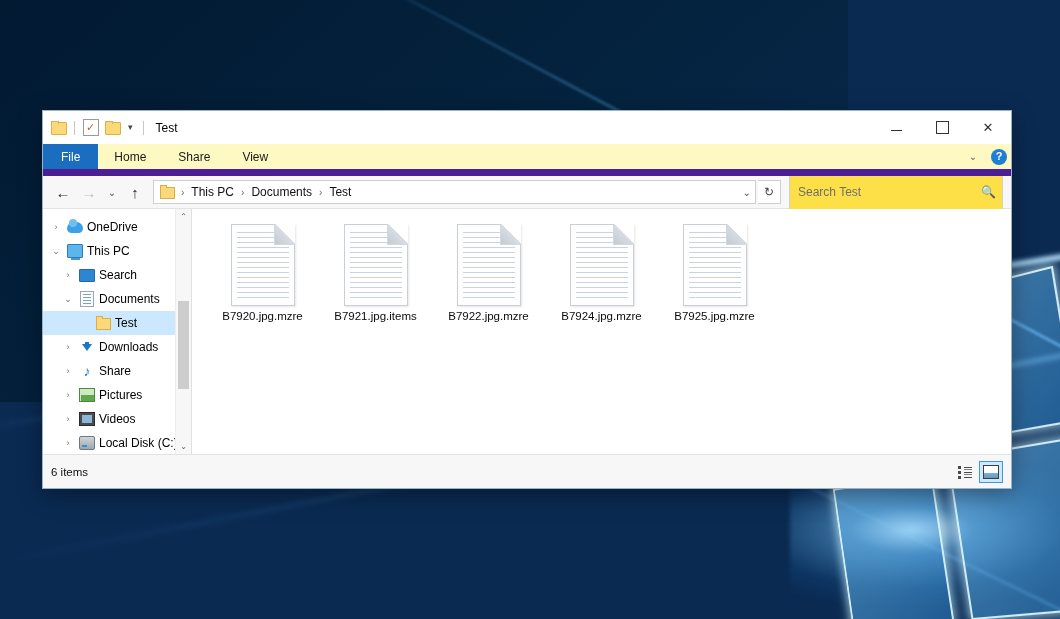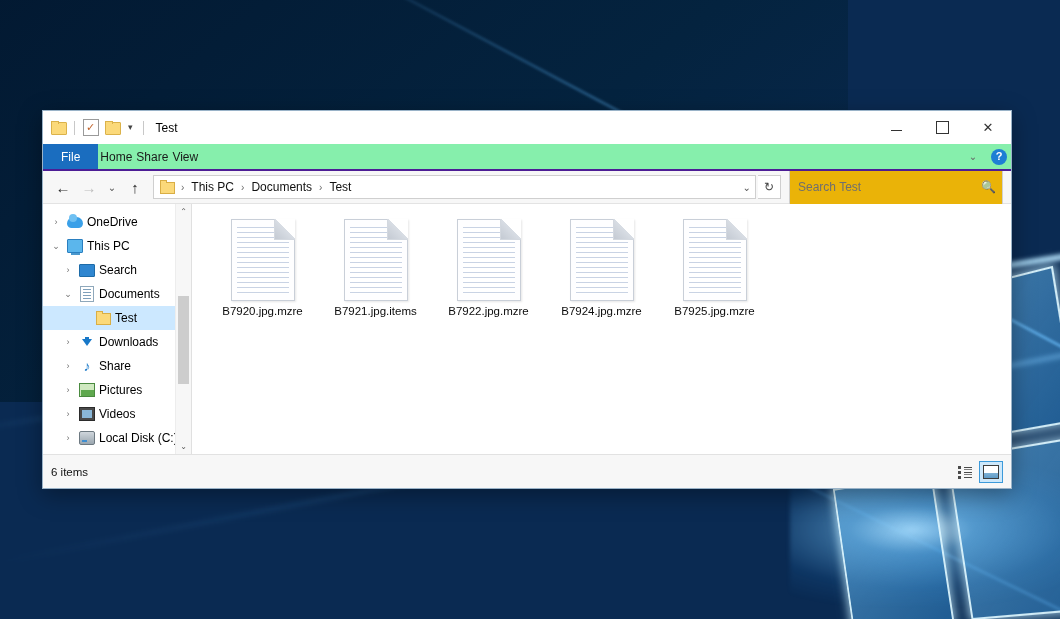--- a/index.html
+++ b/index.html
@@ -191,29 +191,29 @@
     width: 11px; height: 1px; background: #333; display: block;
     margin-top: 6px;
   }
   .glyph-max {
     width: 11px; height: 11px; border: 1px solid #333; display: block;
   }
 
   
   .ribbon {
     height: 25px;
-    background: #86efac;
-    border-bottom: 2px solid #4c1d95;
+    background: #fef9c3;
+    border-bottom: 7px solid #4c1d95;
     display: flex;
     align-items: stretch;
     flex: none;
     position: relative;
   }
   .tab {
-    padding: 0 2px;
+    padding: 0 16px;
     display: flex;
     align-items: center;
     font-size: 12px;
     color: #1a1a1a;
   }
   .tab.file {
     background: #1a6dbf;
     color: #fff;
     padding: 0 18px;
   }
@@ -300,21 +300,21 @@
     background: #fff;
     display: flex;
     align-items: center;
     justify-content: center;
     font-size: 12px;
     color: #444;
   }
   .searchbox {
     width: 200px;
     height: 22px;
-    background: #eab308;
+    background: #fde047;
     border: 1px solid #cfcfcf;
     margin-left: 6px;
     display: flex;
     align-items: center;
     padding: 16px 6px;
     justify-content: space-between;
   }
   .searchbox input {
     border: none;
     outline: none;

